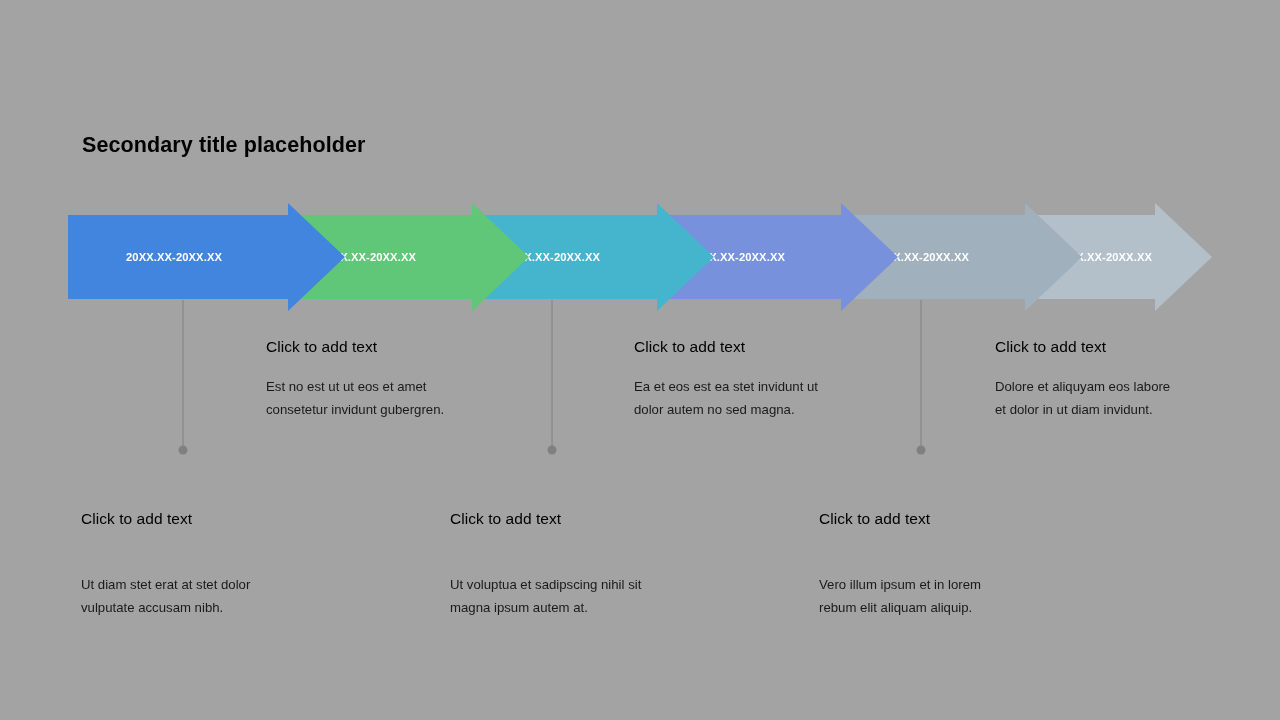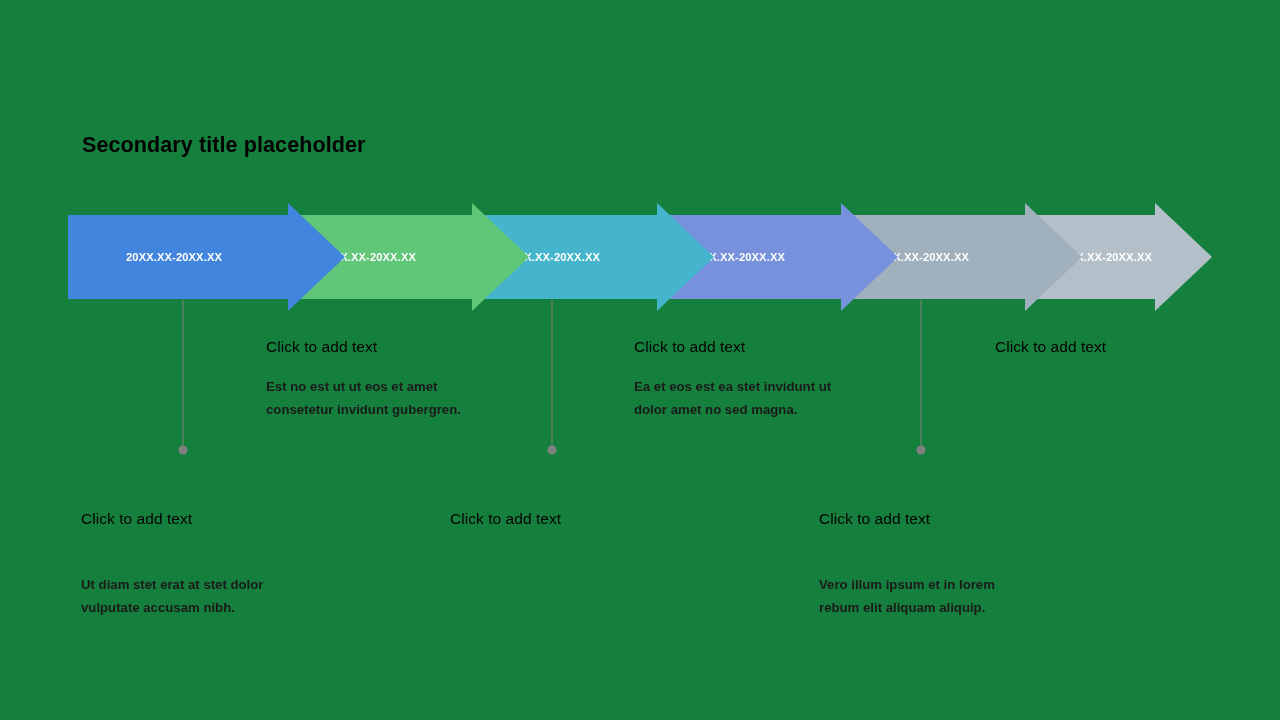--- a/index.html
+++ b/index.html
@@ -13,21 +13,21 @@
     font-family: "Liberation Sans", sans-serif;
     overflow: hidden;
     position: relative;
   }
 
   .slide {
     position: absolute;
     left: 0; top: 0;
     width: 1280px;
     height: 720px;
-    background: #15803d;
+    background: #a3a3a3;
   }
 
   
   .page-title {
     position: absolute;
     left: 82px;
     top: 133px;
     font-size: 21.5px;
     font-weight: bold;
     color: #000000;
@@ -71,21 +71,21 @@
   .tb-heading {
     font-size: 15.5px;
     font-weight: normal;
     color: #000000;
     margin: 0 0 19px 0;
     white-space: nowrap;
     letter-spacing: 0.05px;
   }
   .tb-body {
     font-size: 13.2px;
-    font-weight: bold;
+    font-weight: normal;
     color: #1a1a1a;
     line-height: 23px;
     margin: 0;
   }
 
   
   .row-mid { top: 338px; }
   .row-mid .tb-body { width: 208px; }
   .mid-1 { left: 266px; }
   .mid-2 { left: 634px; }
@@ -158,34 +158,36 @@
     </g>
   </svg>
 
   <div class="text-block row-mid mid-1">
     <p class="tb-heading">Click to add text</p>
     <p class="tb-body">Est no est ut ut eos et amet consetetur invidunt gubergren.</p>
   </div>
 
   <div class="text-block row-mid mid-2">
     <p class="tb-heading">Click to add text</p>
-    <p class="tb-body">Ea et eos est ea stet invidunt ut dolor amet no sed magna.</p>
+    <p class="tb-body">Ea et eos est ea stet invidunt ut dolor autem no sed magna.</p>
   </div>
 
   <div class="text-block row-mid mid-3">
     <p class="tb-heading">Click to add text</p>
+    <p class="tb-body">Dolore et aliquyam eos labore et dolor in ut diam invidunt.</p>
   </div>
 
   <div class="text-block row-bot bot-1">
     <p class="tb-heading">Click to add text</p>
     <p class="tb-body">Ut diam stet erat at stet dolor vulputate accusam nibh.</p>
   </div>
 
   <div class="text-block row-bot bot-2">
     <p class="tb-heading">Click to add text</p>
+    <p class="tb-body">Ut voluptua et sadipscing nihil sit magna ipsum autem at.</p>
   </div>
 
   <div class="text-block row-bot bot-3">
     <p class="tb-heading">Click to add text</p>
     <p class="tb-body">Vero illum ipsum et in lorem rebum elit aliquam aliquip.</p>
   </div>
 
 </div>
 
 </body></html>

